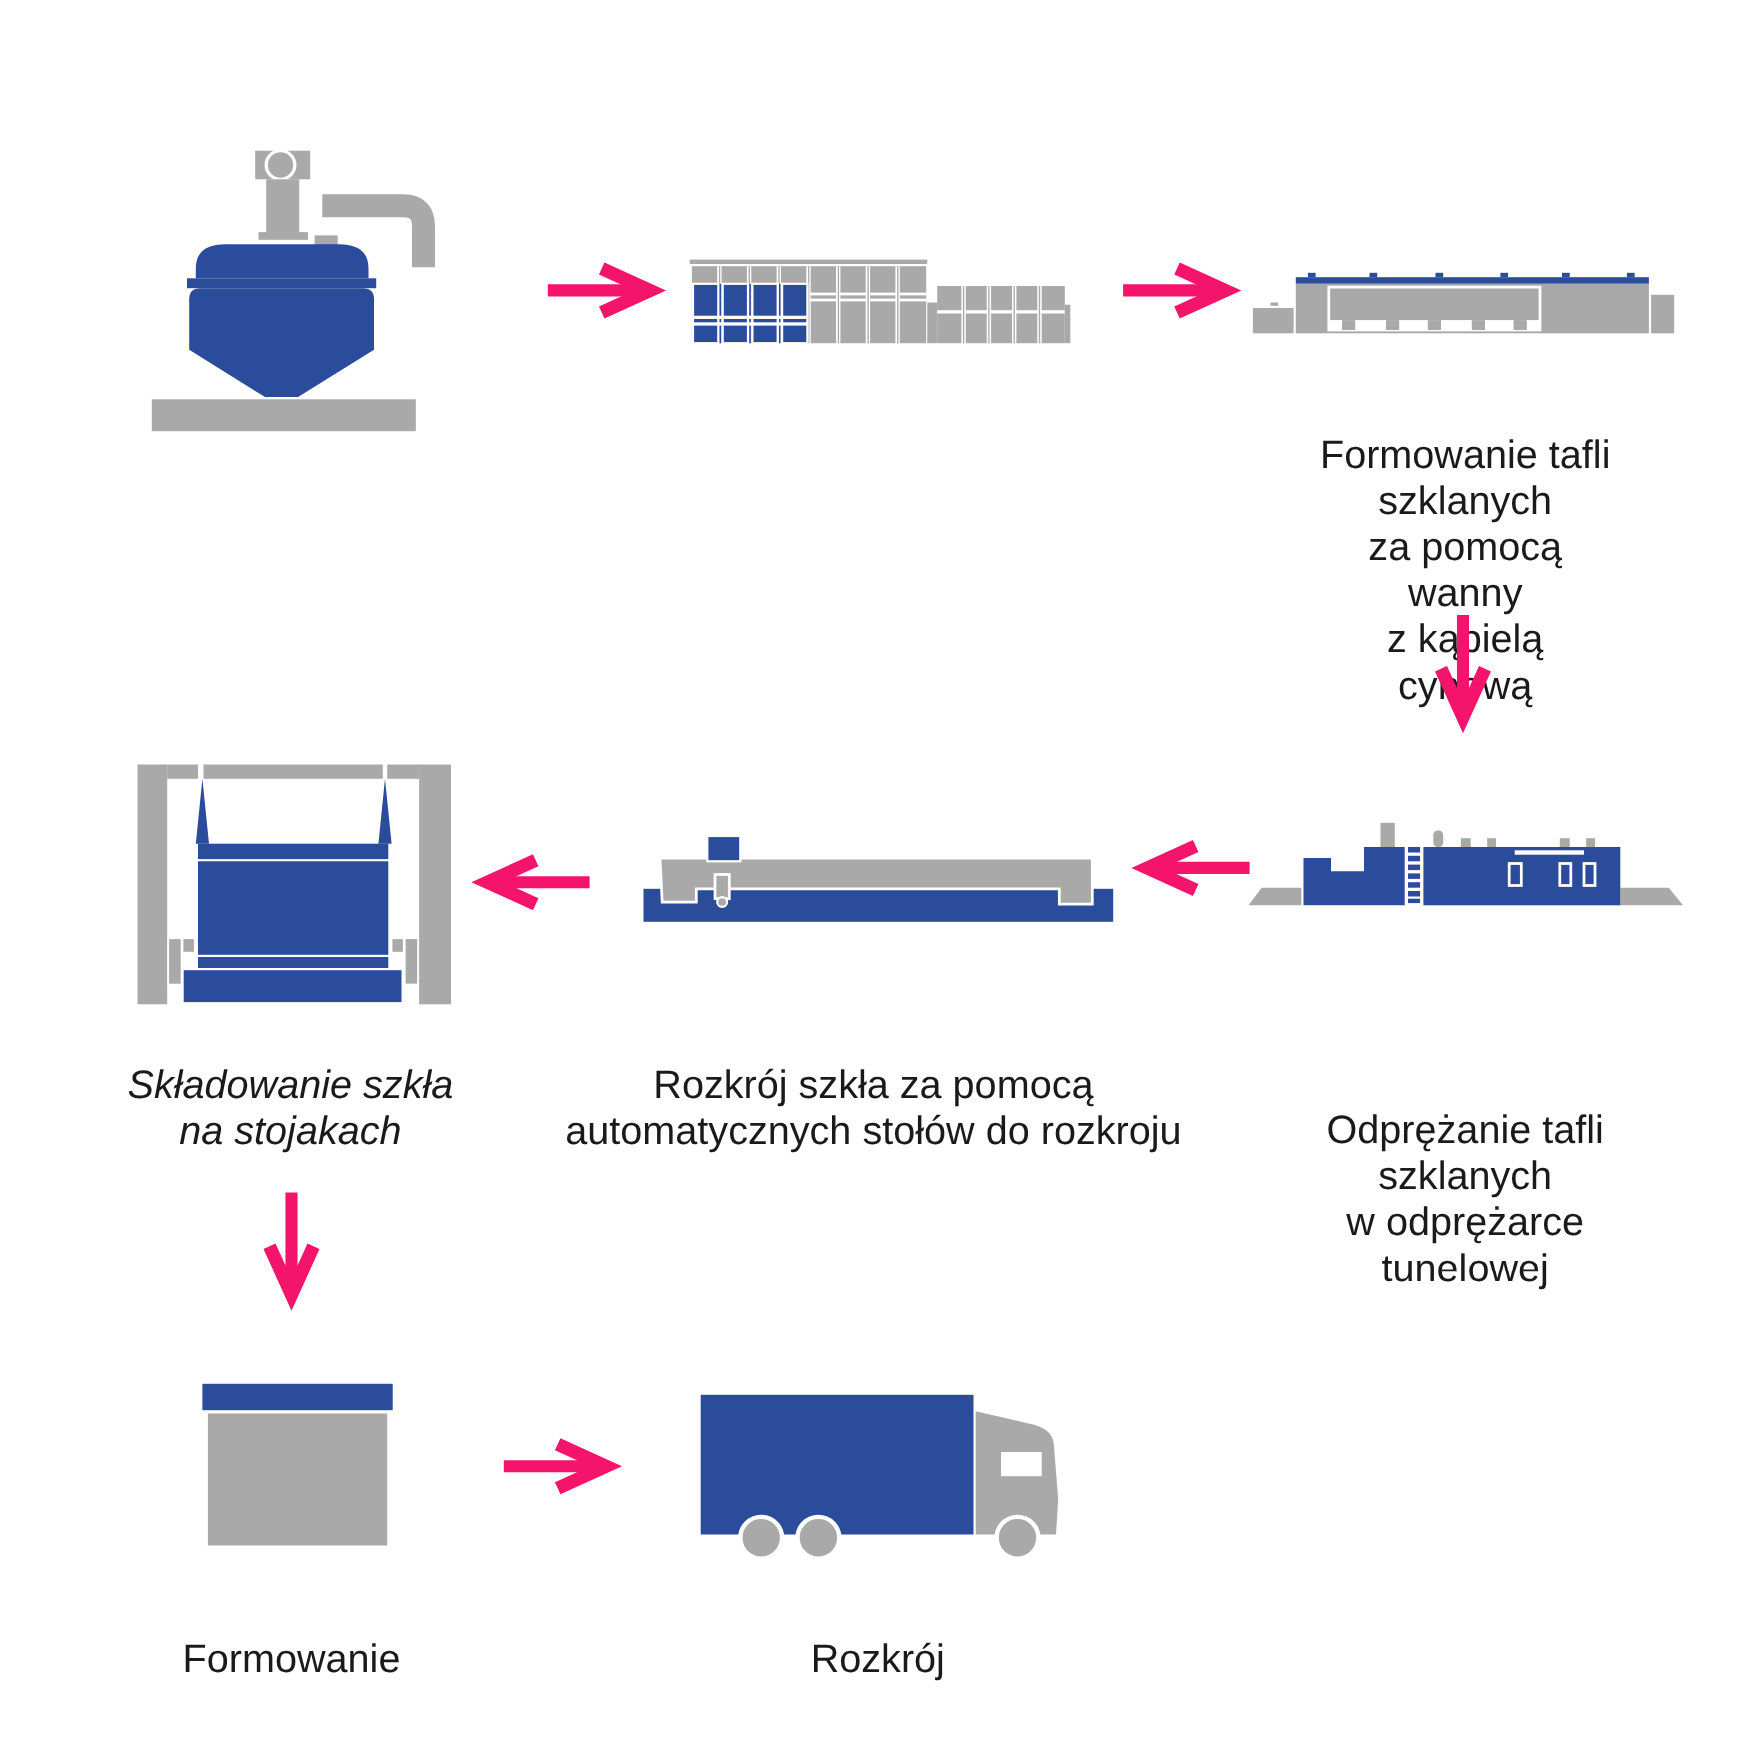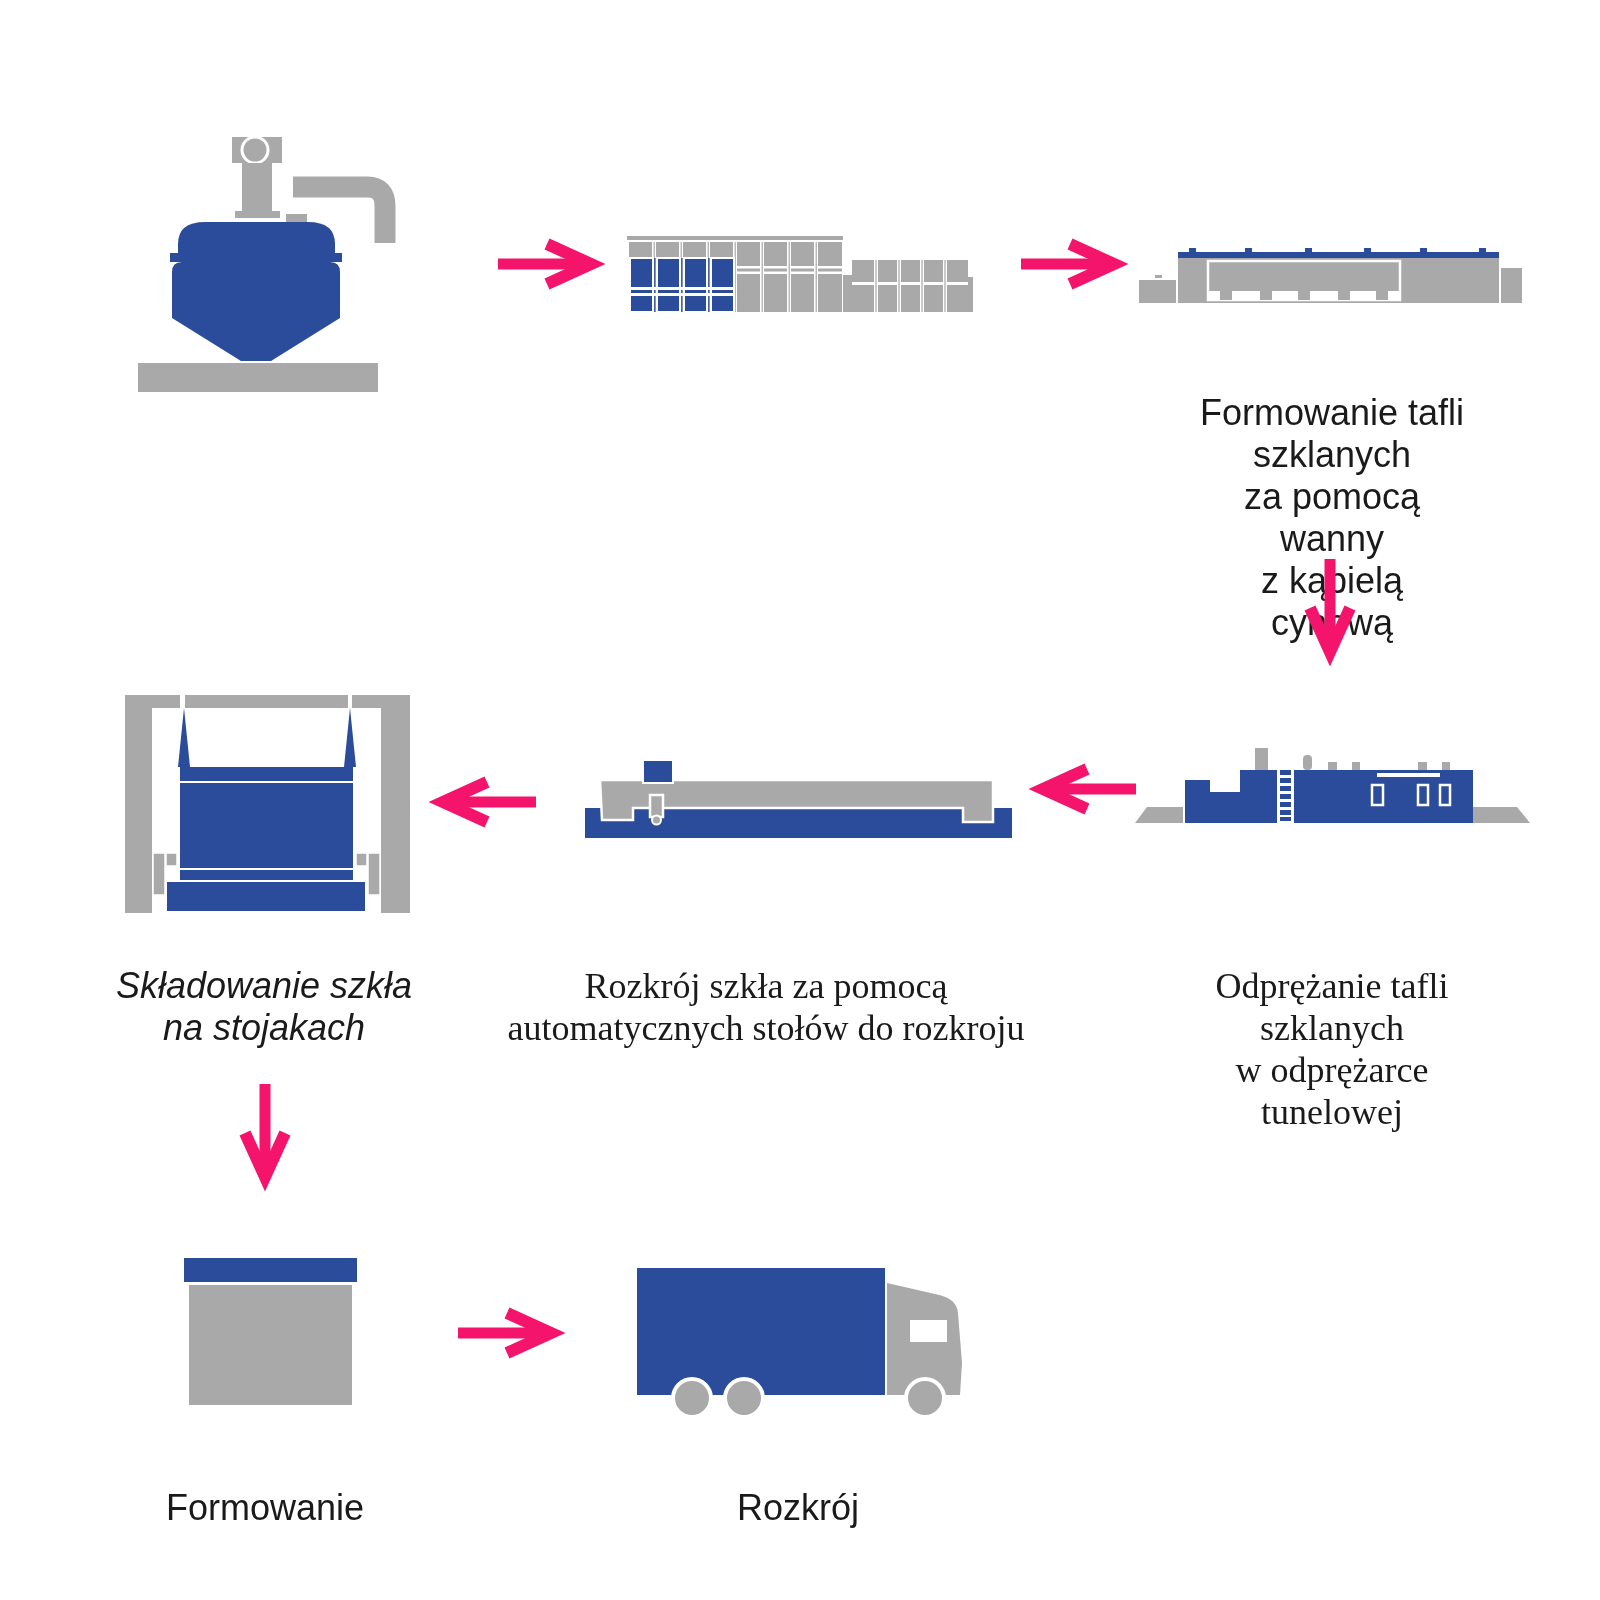--- a/index.html
+++ b/index.html
@@ -251,23 +251,23 @@
       <rect class="fw" x="273" y="55" width="37" height="22"></rect>
       <circle class="fg sw" cx="55" cy="133" r="19" stroke-width="4"></circle>
       <circle class="fg sw" cx="107" cy="133" r="19" stroke-width="4"></circle>
       <circle class="fg sw" cx="288" cy="133" r="19" stroke-width="4"></circle>
     </svg>
   </div>
 
   <div class="caption" style="left:1332px;top:392px;">Formowanie tafli szklanych
 za pomocą wanny
 z kąpielą cynową</div>
-  <div class="caption" style="left:1332px;top:965px;font-family:Liberation Serif, serif;">Odprężanie tafli szklanych
+  <div class="caption" style="left:1332px;top:1006px;">Odprężanie tafli szklanych
 w odprężarce tunelowej</div>
-  <div class="caption" style="left:766px;top:965px;font-family:Liberation Serif, serif;">Rozkrój szkła za pomocą
+  <div class="caption" style="left:794px;top:965px;">Rozkrój szkła za pomocą
 automatycznych stołów do rozkroju</div>
   <div class="caption" style="left:264px;top:965px;font-style:italic;">Składowanie szkła
 na stojakach</div>
   <div class="caption" style="left:265px;top:1487px;">Formowanie</div>
   <div class="caption" style="left:798px;top:1487px;">Rozkrój</div>
 
   <div class="arrow" style="left:497px;top:242px;">
     <svg width="96" height="44" viewBox="0 0 96 44">
         <path class="shaft" d="M1 22 H89"></path>
         <path class="head" d="M50 2 L94 22 L50 42"></path>

